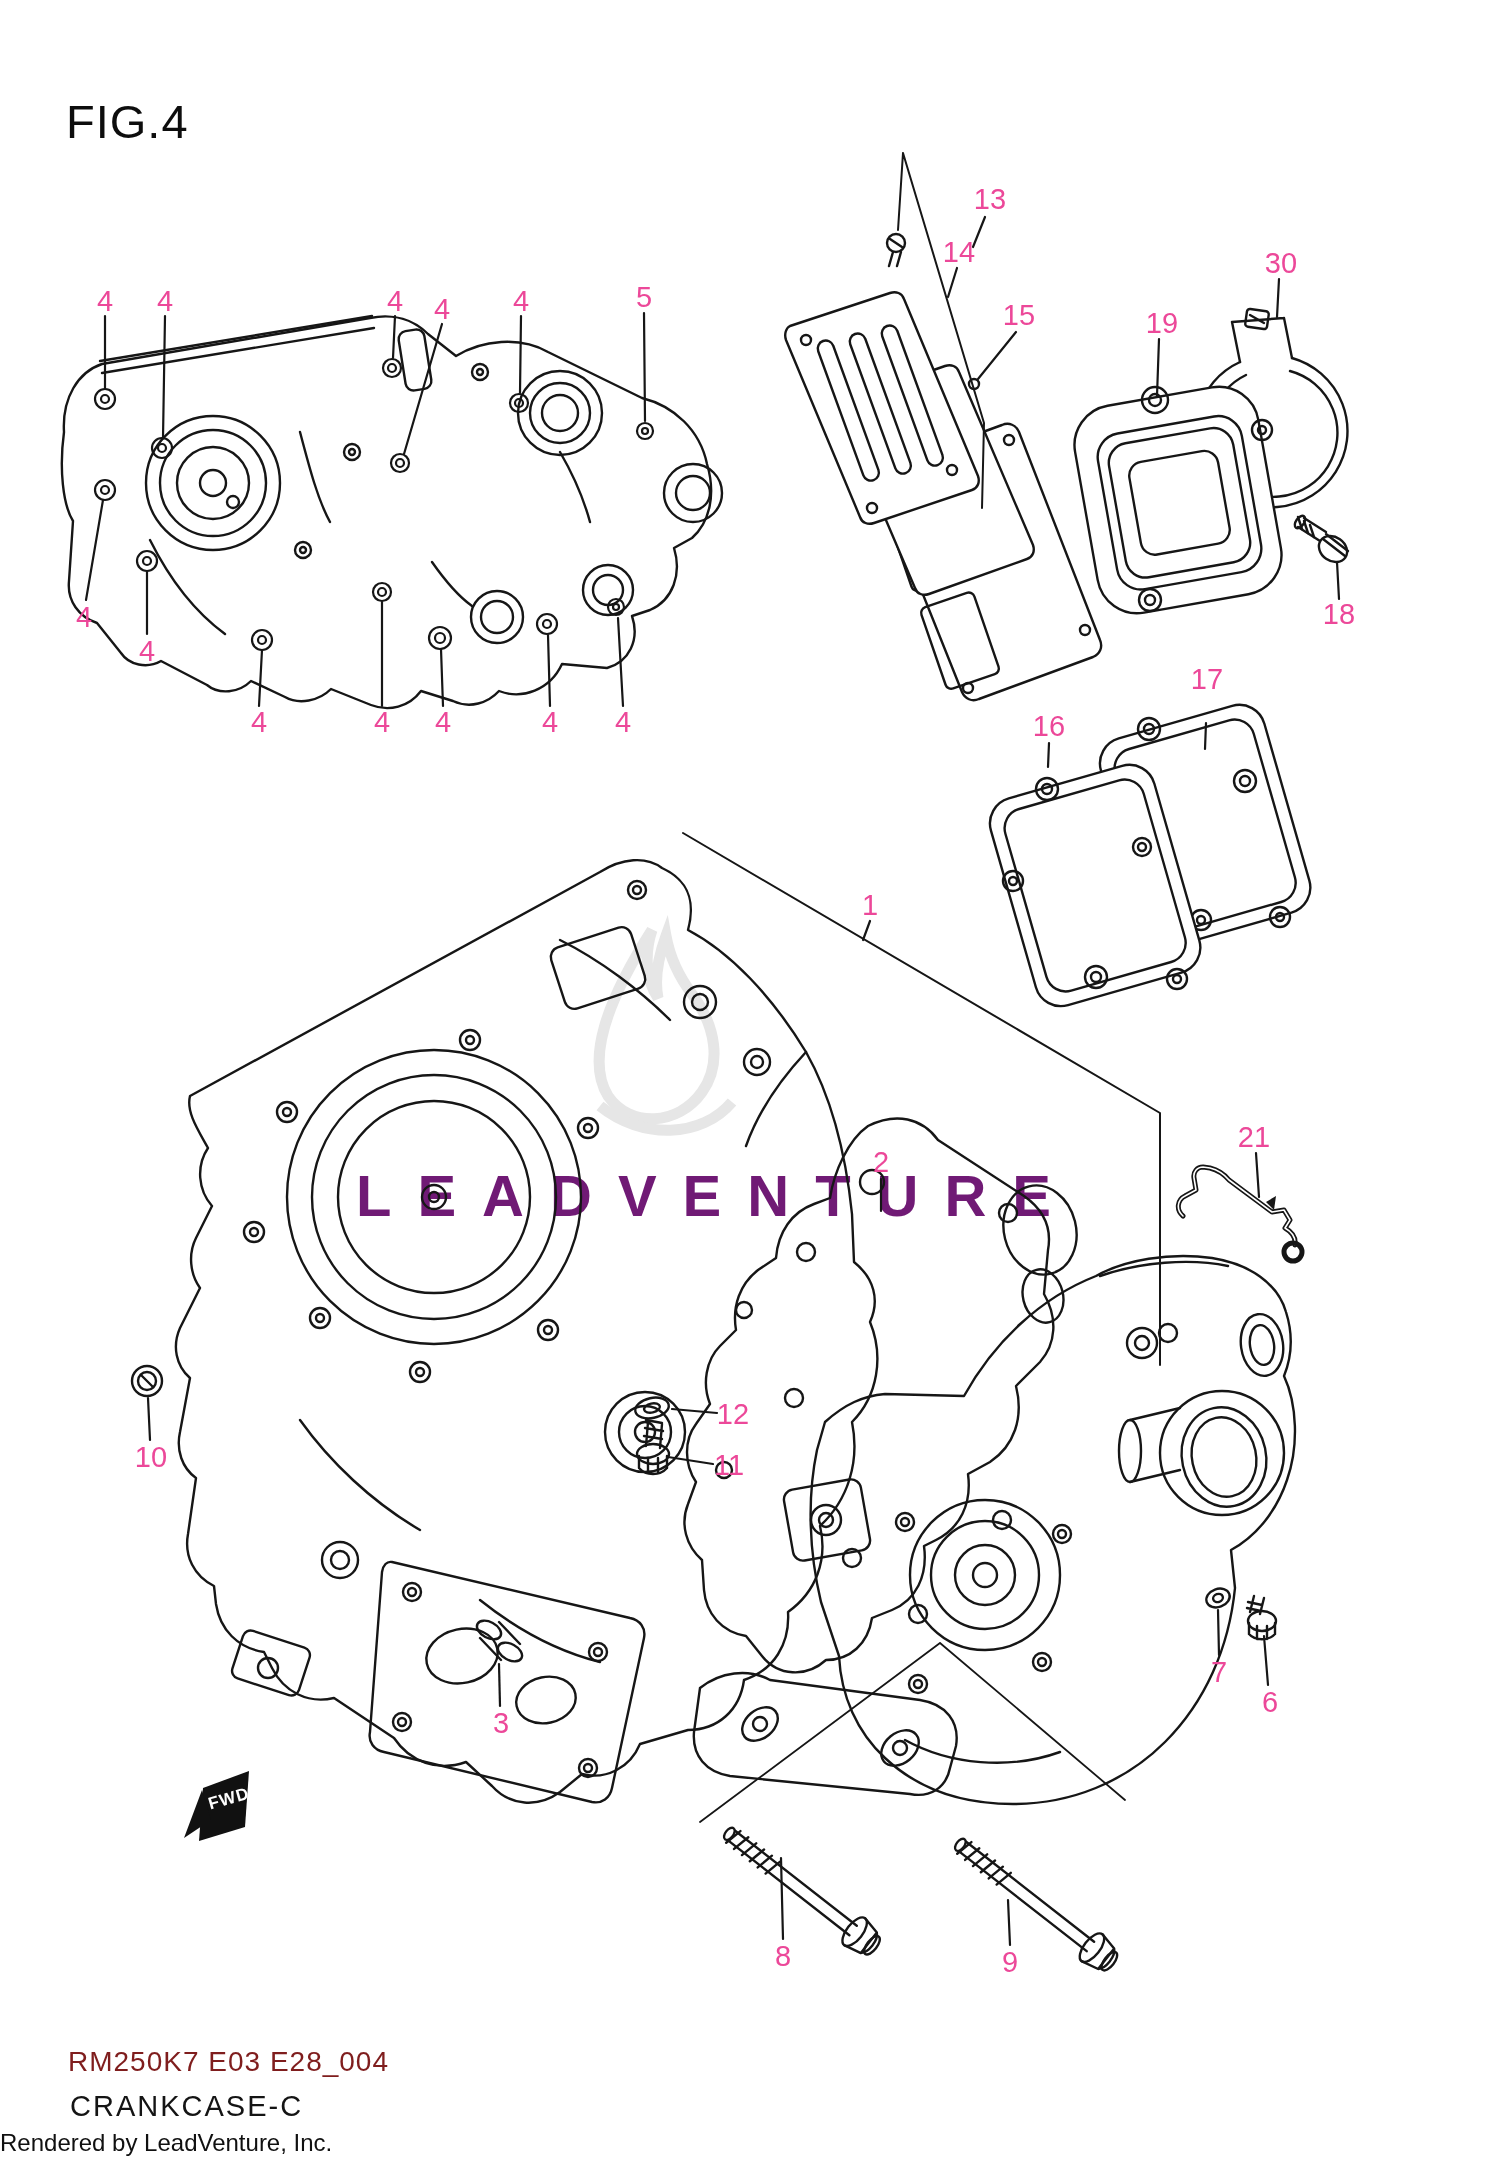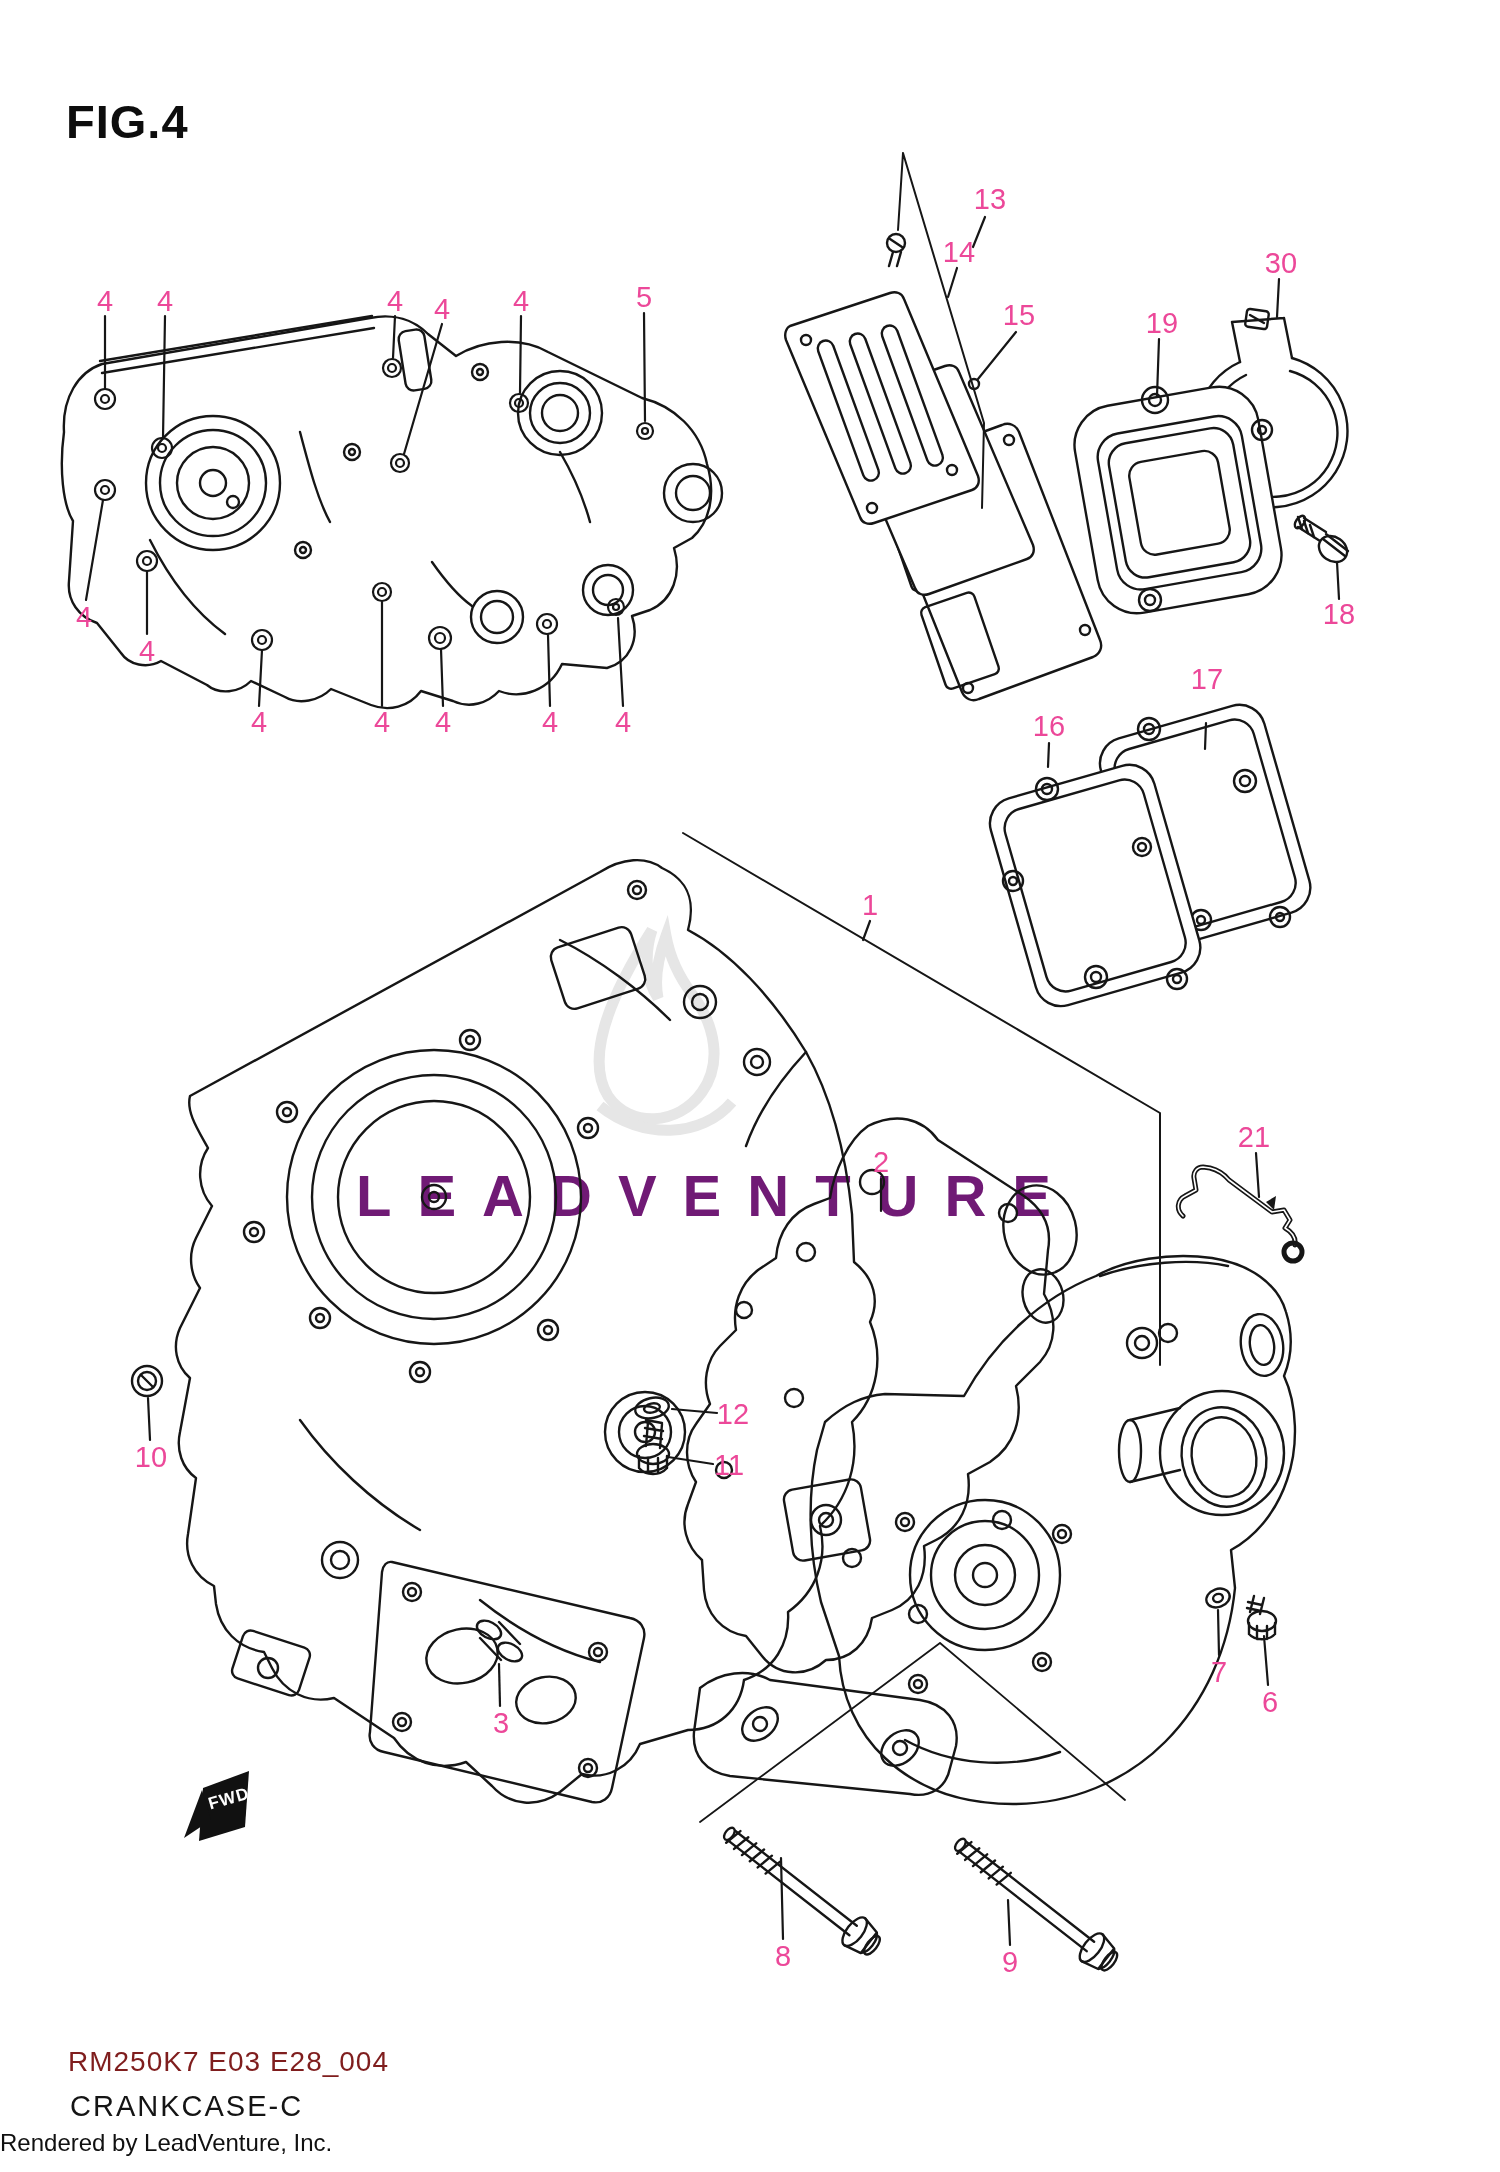--- a/index.html
+++ b/index.html
@@ -1,18 +1,18 @@
 <!DOCTYPE html>
 <html><head>
 <meta charset="utf-8">
 <style>
   html,body{margin:0;padding:0;background:#fff}
   .page{position:relative;width:1500px;height:2172px;background:#fff;
         font-family:"Liberation Sans",sans-serif;overflow:hidden}
-  .title{position:absolute;left:66px;top:94px;font-size:47px;font-weight:bold;
+  .title{position:absolute;left:66px;top:94px;font-size:47px;font-weight:normal;
          letter-spacing:1px;color:#0d0d0d}
   .wm-text{position:absolute;left:356px;top:1162px;font-size:58px;font-weight:bold;
            letter-spacing:26px;color:#701a75;white-space:nowrap}
   .co{position:absolute;transform:translate(-50%,-50%);font-size:29px;color:#ec4899;
       white-space:nowrap;line-height:1}
   .id-code{position:absolute;left:68px;top:2046px;font-size:28px;color:#7f1d1d;letter-spacing:1px}
   .fig-name{position:absolute;left:70px;top:2090px;font-size:29px;color:#141414;letter-spacing:2px}
   .rendered{position:absolute;left:0;right:0;top:2129px;text-align:left;font-size:24px;color:#101010}
   .fwd{position:absolute;left:205px;top:1789px;width:48px;text-align:center;
        font-size:17px;font-weight:bold;color:#fff;transform:rotate(-16deg);letter-spacing:1px}

